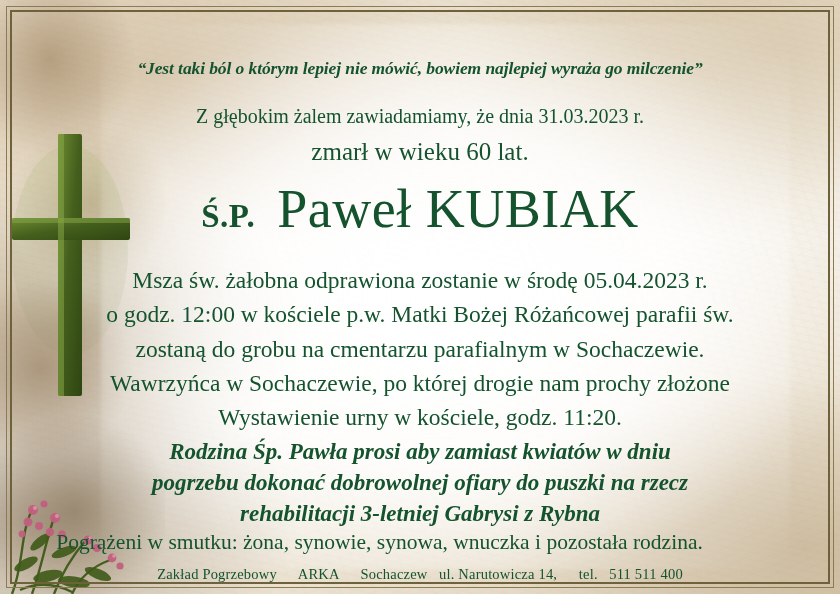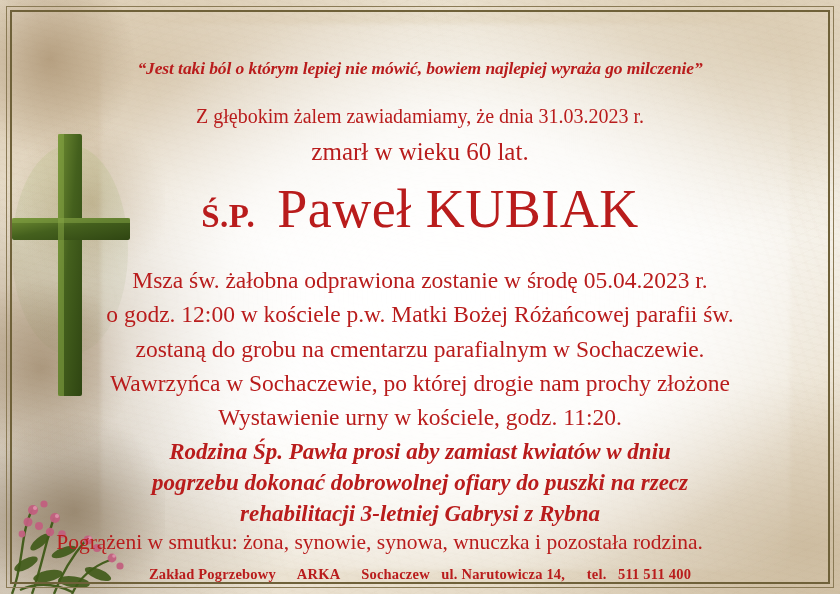--- a/index.html
+++ b/index.html
@@ -97,21 +97,21 @@
   }
 
   
   .content {
     position: absolute;
     left: 0;
     top: 0;
     width: 840px;
     height: 594px;
     text-align: center;
-    color: #b91c1c;
+    color: #14532d;
   }
 
   .quote {
     position: absolute;
     top: 58px;
     left: 0;
     width: 840px;
     font-size: 17.5px;
     font-weight: bold;
     font-style: italic;
@@ -189,21 +189,21 @@
     width: 759px;
     font-size: 21.5px;
   }
 
   .funeral-home {
     position: absolute;
     top: 566px;
     left: 0;
     width: 840px;
     font-size: 14.5px;
-    font-weight: bold;
+    font-weight: normal;
     letter-spacing: 0.2px;
   }
   .fh-gap { display: inline-block; width: 14px; }
 </style>
 </head>
 <body>
 
 <div id="page">
 
   <div class="bg-base"></div>

